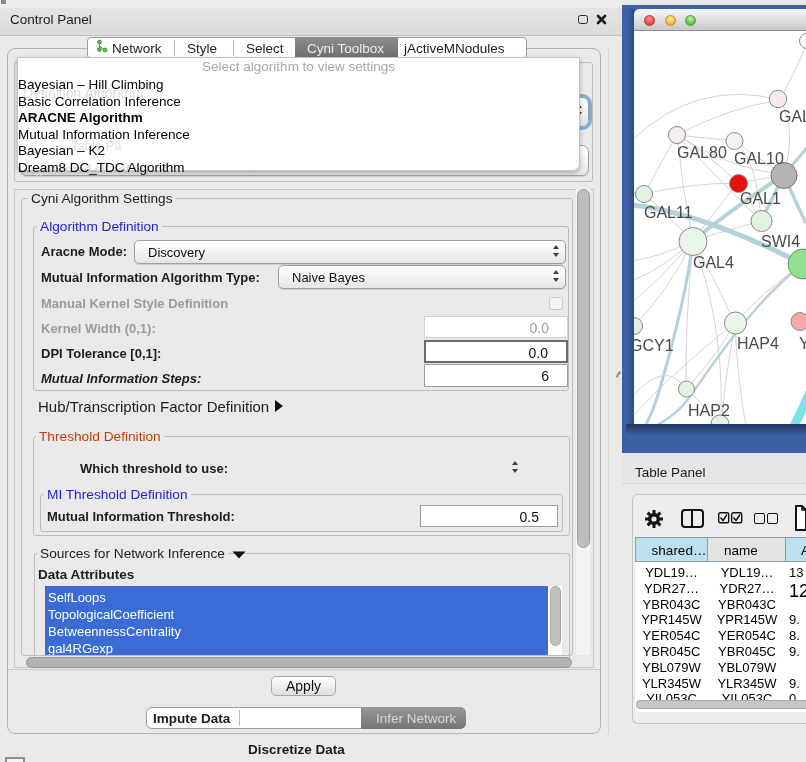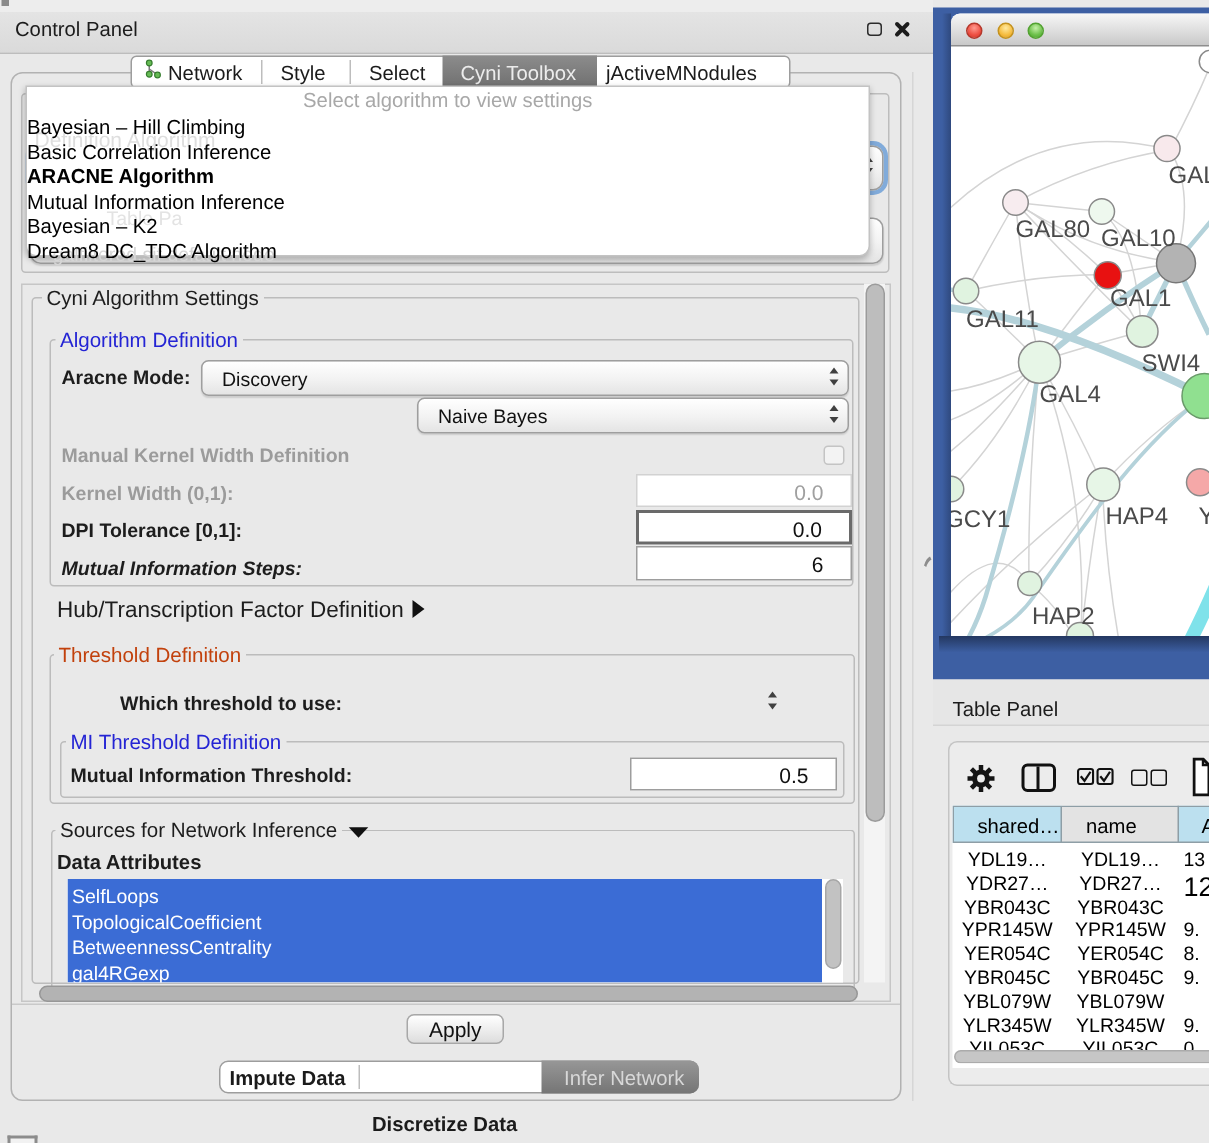--- a/index.html
+++ b/index.html
@@ -68,27 +68,28 @@
 <div class="gbx" style="left:33px;top:226px;width:536px;height:165px;"></div>
 <div class="gtit" style="left:37px;top:219px;color:#2424d4;">Algorithm Definition</div>
 
 <div class="lbl abs" style="left:41px;top:244px;">Aracne Mode:</div>
 <div class="combo" style="left:134px;top:240px;width:432px;height:24px;">
       <span class="ct">Discovery</span>
     </div>
 <span class="arr au abs" style="left:553px;top:245px;"></span>
 <span class="arr ad abs" style="left:553px;top:253px;"></span>
 
+<div class="lbl abs" style="left:41px;top:270px;">Mutual Information Algorithm Type:</div>
 <div class="combo" style="left:278px;top:265px;width:288px;height:24px;">
       <span class="ct">Naive Bayes</span>
     </div>
 <span class="arr au abs" style="left:553px;top:270px;"></span>
 <span class="arr ad abs" style="left:553px;top:278px;"></span>
 
-<div class="glbl abs" style="left:41px;top:296px;">Manual Kernel Width Definition</div>
+<div class="glbl abs" style="left:41px;top:296px;">Manual Kernel Style Definition</div>
 <div class="abs" style="left:549px;top:297px;width:14px;height:13px;border:1px solid #c4c4c4;border-radius:3px;background:#f3f3f3;"></div>
 
 <div class="glbl abs" style="left:41px;top:321px;">Kernel Width (0,1):</div>
 <div class="inp" style="left:424px;top:316px;width:144px;height:22px;border:1px solid #d2d2d2;color:#a0a0a0;">0.0</div>
 
 <div class="lbl abs" style="left:41px;top:346px;">DPI Tolerance [0,1]:</div>
 <div class="inp" style="left:424px;top:340px;width:144px;height:23px;border:2px solid #6a6a6a;">0.0</div>
 
 <div class="lbl abs" style="left:41px;top:371px;font-style:italic;">Mutual Information Steps:</div>
 <div class="inp" style="left:424px;top:364px;width:144px;height:23px;border:1px solid #9d9d9d;">6</div>

